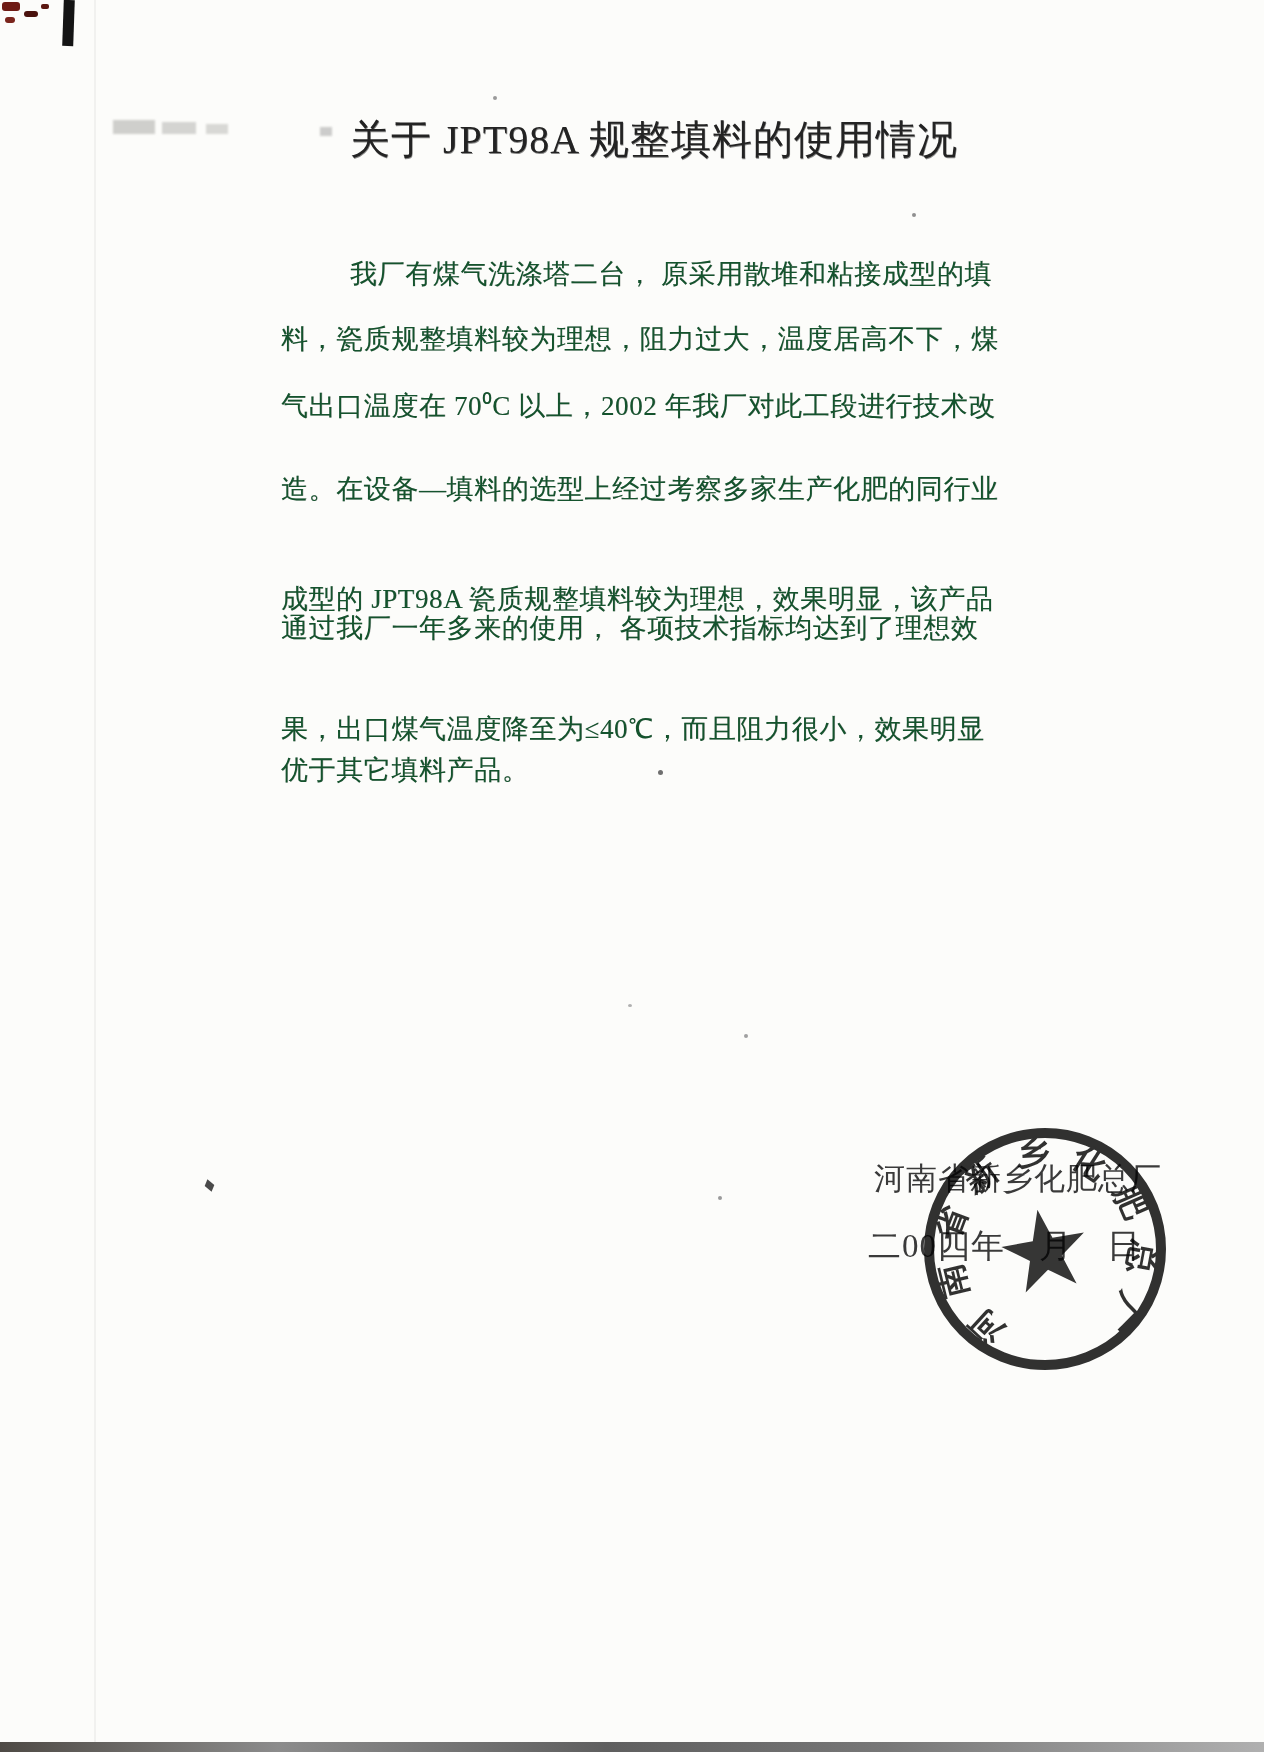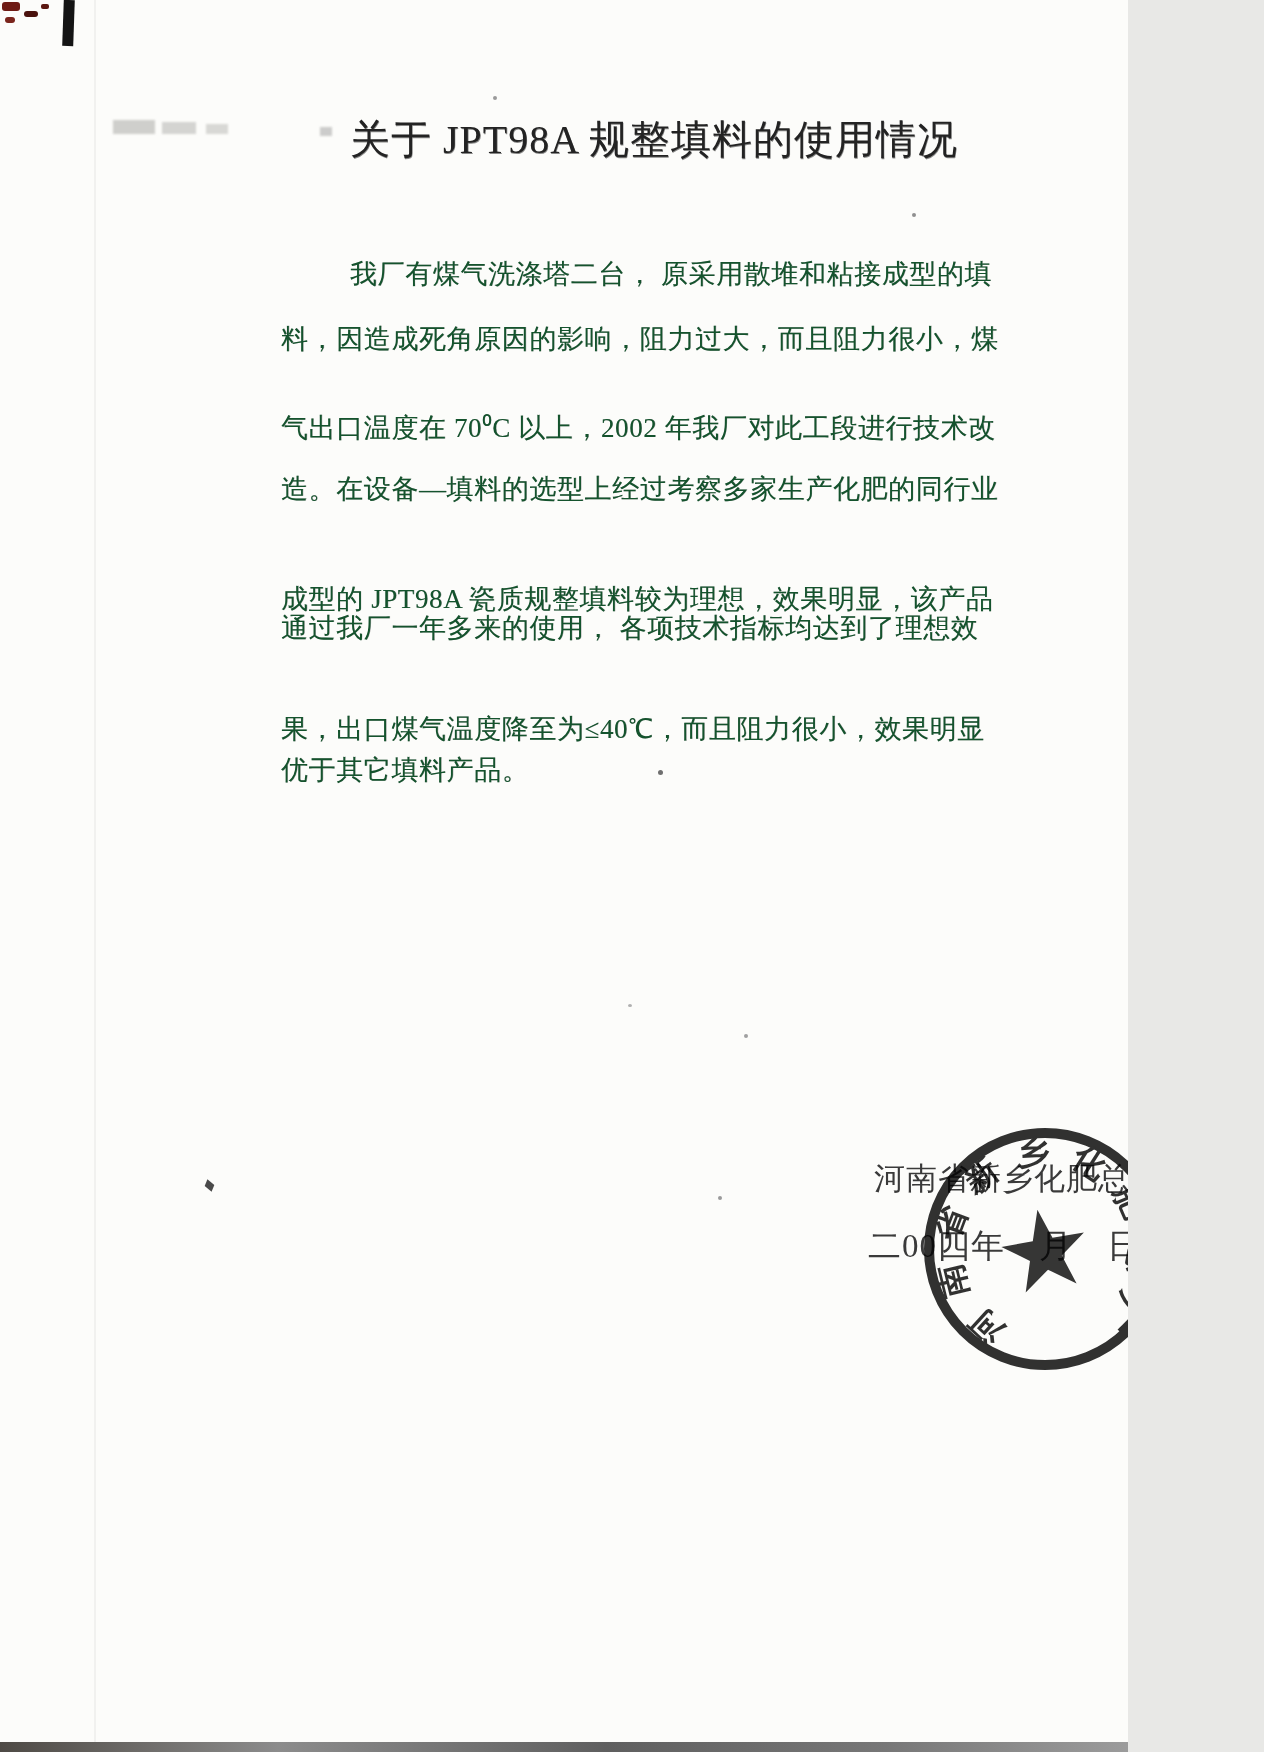--- a/index.html
+++ b/index.html
@@ -1,18 +1,18 @@
 <!DOCTYPE html>
 <html><head>
 <meta charset="utf-8">
 <style>
   html,body{margin:0;padding:0;background:#e8e8e6;}
   .page{
     position:relative;
-    width:1128px;height:1752px;
+    width:1264px;height:1752px;
     background:#fcfcfa;
     overflow:hidden;
     font-family:"Liberation Serif", serif;
     color:#2b2b2b;
   }
   .doc-title{
     position:absolute;
     left:350px;top:112px;
     font-size:40px;
     letter-spacing:1px;
@@ -67,22 +67,22 @@
   .ghost{filter:blur(1.3px);}
 </style>
 </head>
 <body>
 
 <div class="page">
 
   <div class="doc-title">关于 JPT98A 规整填料的使用情况</div>
 
   <div class="body-line indent" style="top:256px">我厂有煤气洗涤塔二台， 原采用散堆和粘接成型的填</div>
-  <div class="body-line" style="top:321px">料，因造成死角原因的影响，阻力过大，而且阻力很小，煤</div>
-  <div class="body-line" style="top:408px">气出口温度在 70⁰C 以上，2002 年我厂对此工段进行技术改</div>
+  <div class="body-line" style="top:321px">料，瓷质规整填料较为理想，阻力过大，温度居高不下，煤</div>
+  <div class="body-line" style="top:386px">气出口温度在 70⁰C 以上，2002 年我厂对此工段进行技术改</div>
   <div class="body-line" style="top:471px">造。在设备—填料的选型上经过考察多家生产化肥的同行业</div>
   <div class="body-line" style="top:581px">成型的 JPT98A 瓷质规整填料较为理想，效果明显，该产品</div>
   <div class="body-line" style="top:610px">通过我厂一年多来的使用， 各项技术指标均达到了理想效</div>
   <div class="body-line" style="top:711px">果，出口煤气温度降至为≤40℃，而且阻力很小，效果明显</div>
   <div class="body-line" style="top:752px">优于其它填料产品。</div>
 
   <div class="sig-company">河南省新乡化肥总厂</div>
   <div class="sig-date">二00四年　月　日</div>
 
   <svg class="stamp" viewBox="0 0 260 260">

